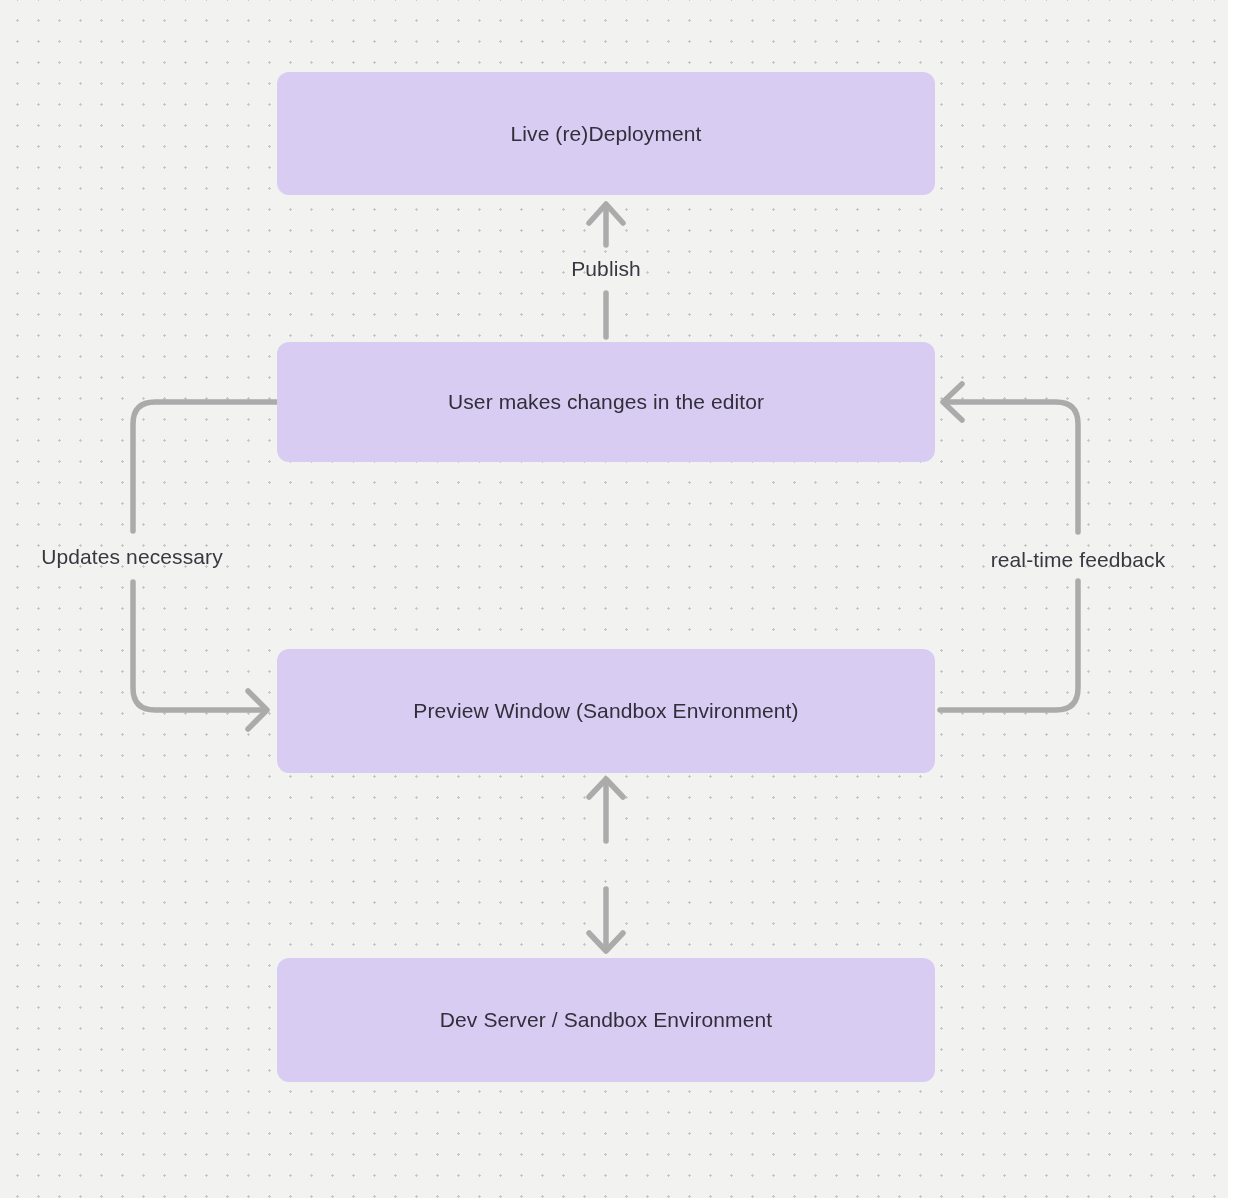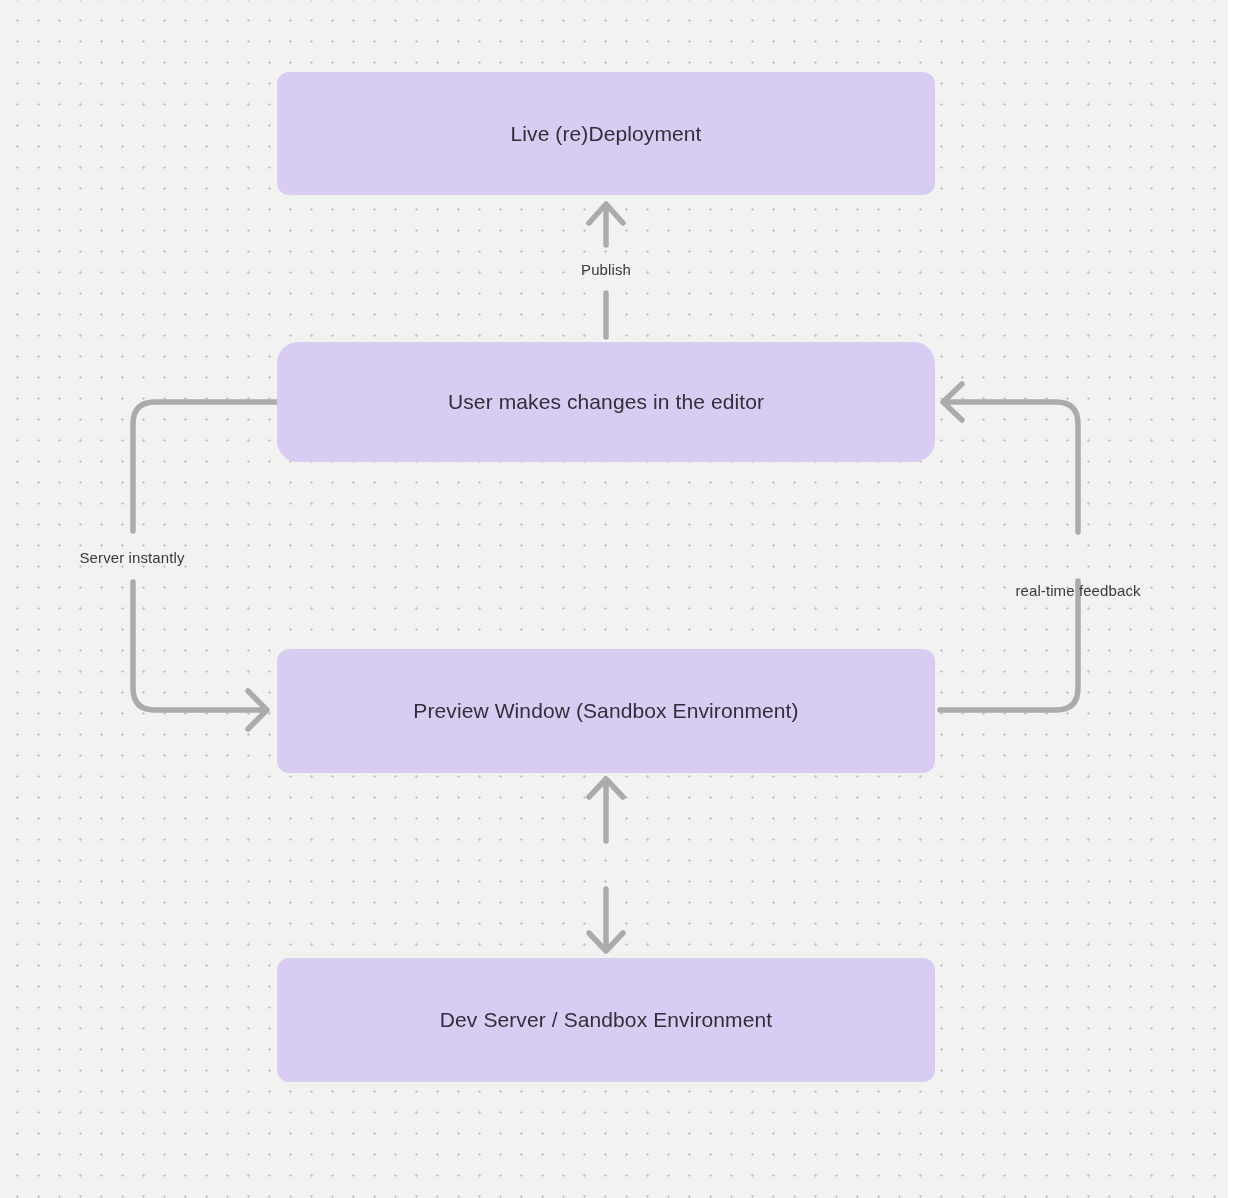--- a/index.html
+++ b/index.html
@@ -21,35 +21,35 @@
     background: #d8ccf3;
     border-radius: 12px;
     display: flex;
     align-items: center;
     justify-content: center;
     color: #322e3a;
     font-size: 21px;
     letter-spacing: 0.1px;
   }
   .node-live     { top: 72px;  height: 123px; }
-  .node-editor   { top: 342px; height: 120px; border-radius: 21px; }
+  .node-editor   { top: 342px; height: 120px; }
   .node-preview  { top: 649px; height: 124px; }
   .node-dev      { top: 958px; height: 124px; }
 
   .edge-label {
     position: absolute;
     transform: translate(-50%, -50%);
     white-space: nowrap;
     color: #3a3741;
-    font-size: 15px;
+    font-size: 21px;
     letter-spacing: 0.1px;
   }
   .label-publish  { left: 606px;  top: 269px; }
   .label-updates  { left: 132px;  top: 557px; }
-  .label-realtime { left: 1078px; top: 590px; }
+  .label-realtime { left: 1078px; top: 560px; }
   .label-spunup   { left: 609px;  top: 866px; }
 
   svg.connectors {
     position: absolute;
     inset: 0;
     width: 1238px;
     height: 1198px;
     pointer-events: none;
   }
   svg.connectors path {
@@ -104,18 +104,18 @@
   <div class="node node-dev">
     <span>Dev Server / Sandbox Environment</span>
   </div>
 
   <div class="node node-preview">
     <span>Preview Window (Sandbox Environment)</span>
   </div>
 
   <div class="edge-label label-publish">Publish</div>
 
-  <div class="edge-label label-updates">Server instantly</div>
+  <div class="edge-label label-updates">Updates necessary</div>
 
   <div class="edge-label label-realtime">real-time feedback</div>
 
 
 </div>
 
 </body></html>

